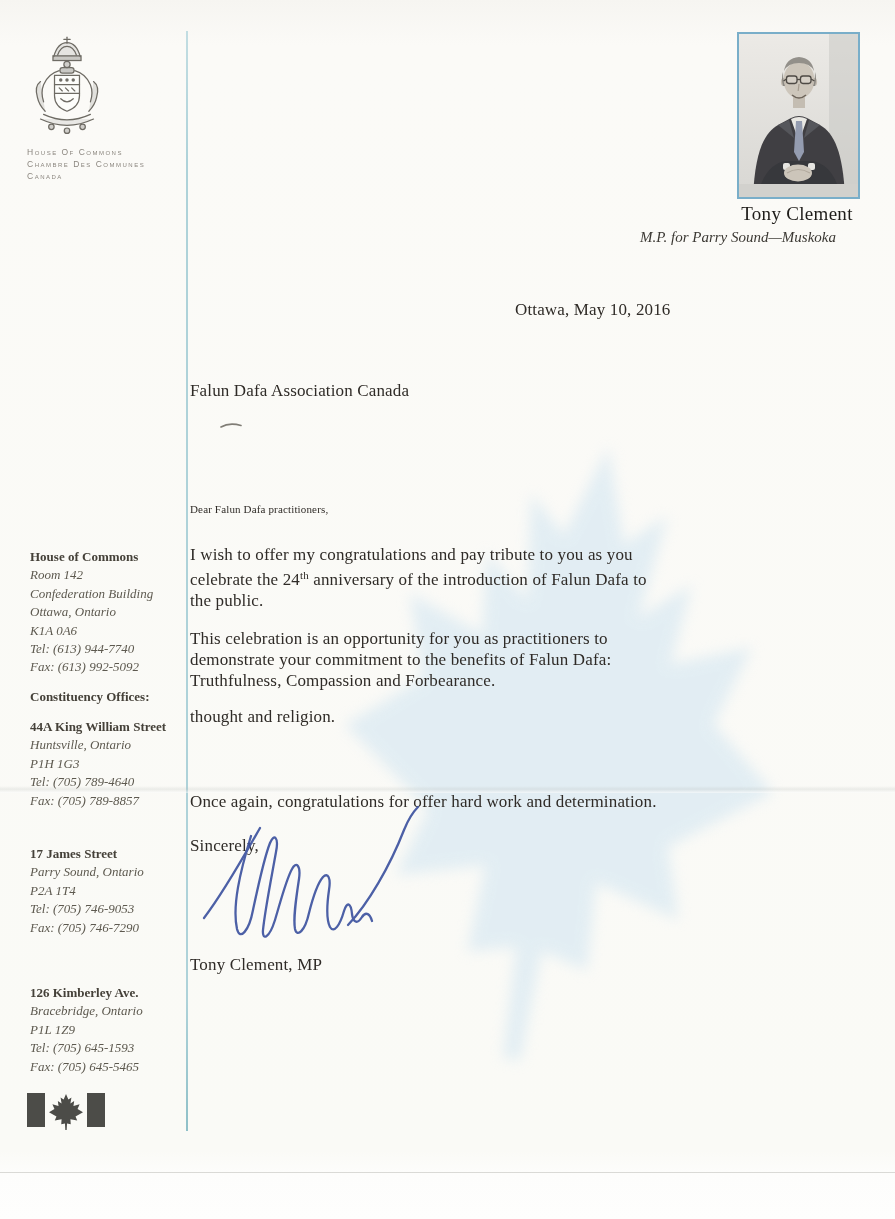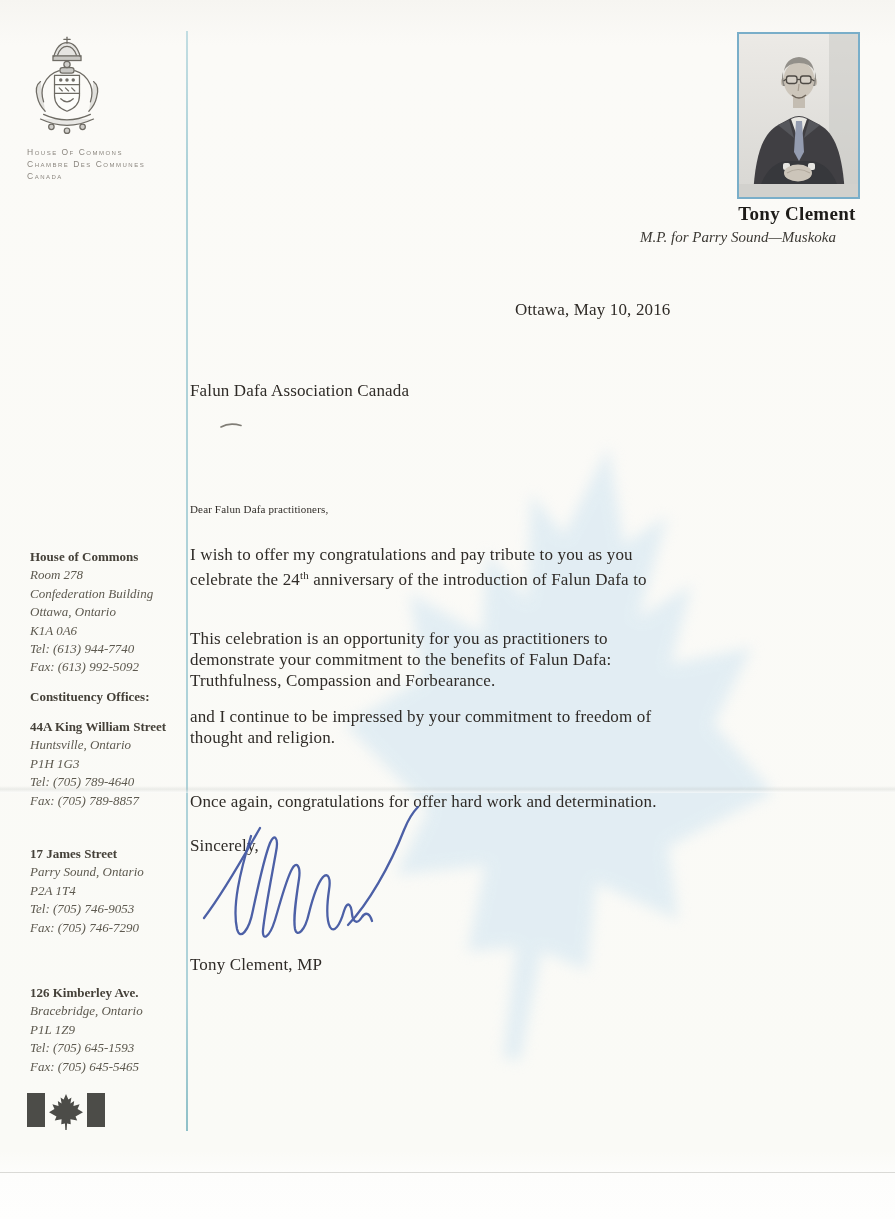--- a/index.html
+++ b/index.html
@@ -20,21 +20,21 @@
   .page-edge{position:absolute;left:0;top:1172px;width:100%;height:1px;background:rgba(175,175,168,.45);}
   
   .crest{position:absolute;left:28px;top:36px;width:78px;height:106px;}
   .lh-text{position:absolute;left:27px;top:146px;font-family:"Liberation Sans",sans-serif;
     font-size:8.5px;letter-spacing:1.5px;line-height:12px;color:#8b867f;font-variant:small-caps;
     text-transform:capitalize;}
   
   .photo{position:absolute;left:737px;top:32px;width:119px;height:163px;border:2px solid #79aec9;box-sizing:content-box;background:#e9e8e4;}
   .photo svg{display:block;}
   .mp-name{position:absolute;top:203px;left:731px;width:132px;text-align:center;white-space:nowrap;
-    font-weight:bold;font-size:19px;color:#1e1c19;letter-spacing:.3px;}
+    font-weight:normal;font-size:19px;color:#1e1c19;letter-spacing:.3px;}
   .mp-title{position:absolute;top:229px;left:640px;width:250px;text-align:left;white-space:nowrap;
     font-style:italic;font-size:15px;color:#3b3833;}
   
   .addr{position:absolute;left:30px;font-size:13px;line-height:18.4px;white-space:nowrap;}
   .addr-title{font-weight:bold;color:#454139;}
   .addr-line{font-style:italic;color:#5d594f;}
   .constit{position:absolute;left:30px;font-size:13px;font-weight:bold;color:#454139;white-space:nowrap;}
   .flag{position:absolute;left:27px;top:1090px;width:78px;height:46px;}
   
   .dateline{position:absolute;left:515px;top:300px;font-size:17px;letter-spacing:.15px;text-align:right;}
@@ -136,21 +136,21 @@
       <path d="M48 139 Q59 132 71 139" stroke="#b0a89c" stroke-width="1.2" fill="none"></path>
       <rect y="150" width="119" height="13" fill="#d2d1cd"></rect>
     </svg>
   </div>
 
   <div class="mp-name">Tony Clement</div>
   <div class="mp-title">M.P. for Parry Sound—Muskoka</div>
 
   <div class="addr" style="top:548px">
     <div class="addr-title">House of Commons</div>
-    <div class="addr-line">Room 278</div>
+    <div class="addr-line">Room 142</div>
     <div class="addr-line">Confederation Building</div>
     <div class="addr-line">Ottawa, Ontario</div>
     <div class="addr-line">K1A 0A6</div>
     <div class="addr-line">Tel: (613) 944-7740</div>
     <div class="addr-line">Fax: (613) 992-5092</div>
   </div>
 
   <div class="constit" style="top:689px">Constituency Offices:</div>
 
   <div class="addr" style="top:718px">
@@ -190,30 +190,30 @@
 
   <svg class="hand-dash" viewBox="0 0 22 10" aria-hidden="true">
     <path d="M1 6 C7 2.5 14 2.5 21 4.5" stroke="#807d76" stroke-width="1.6" fill="none" stroke-linecap="round"></path>
   </svg>
 
   <div class="salutation">Dear Falun Dafa practitioners,</div>
 
   <div class="para" style="top:544px">
     <div class="bline">I wish to offer my congratulations and pay tribute to you as you</div>
     <div class="bline"><span>celebrate the 24</span><sup>th</sup><span> anniversary of the introduction of Falun Dafa to</span></div>
+    <div class="bline">the public.</div>
   </div>
 
   <div class="para" style="top:628px">
     <div class="bline">This celebration is an opportunity for you as practitioners to</div>
     <div class="bline">demonstrate your commitment to the benefits of Falun Dafa:</div>
     <div class="bline">Truthfulness, Compassion and Forbearance.</div>
   </div>
 
   <div class="para" style="top:706px">
-    <div class="bline">and I continue to be impressed by your commitment to freedom of</div>
     <div class="bline">thought and religion.</div>
   </div>
 
   <div class="para" style="top:791px">
     <div class="bline">Once again, congratulations for offer hard work and determination.</div>
   </div>
 
   <div class="closing">Sincerely,</div>
 
   <svg class="signature" viewBox="0 0 235 155" aria-hidden="true">

